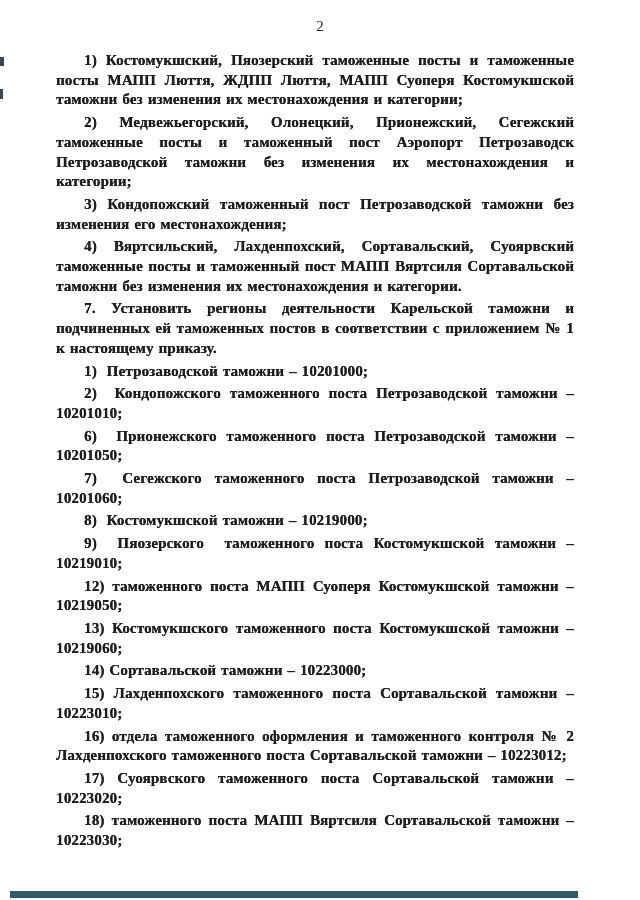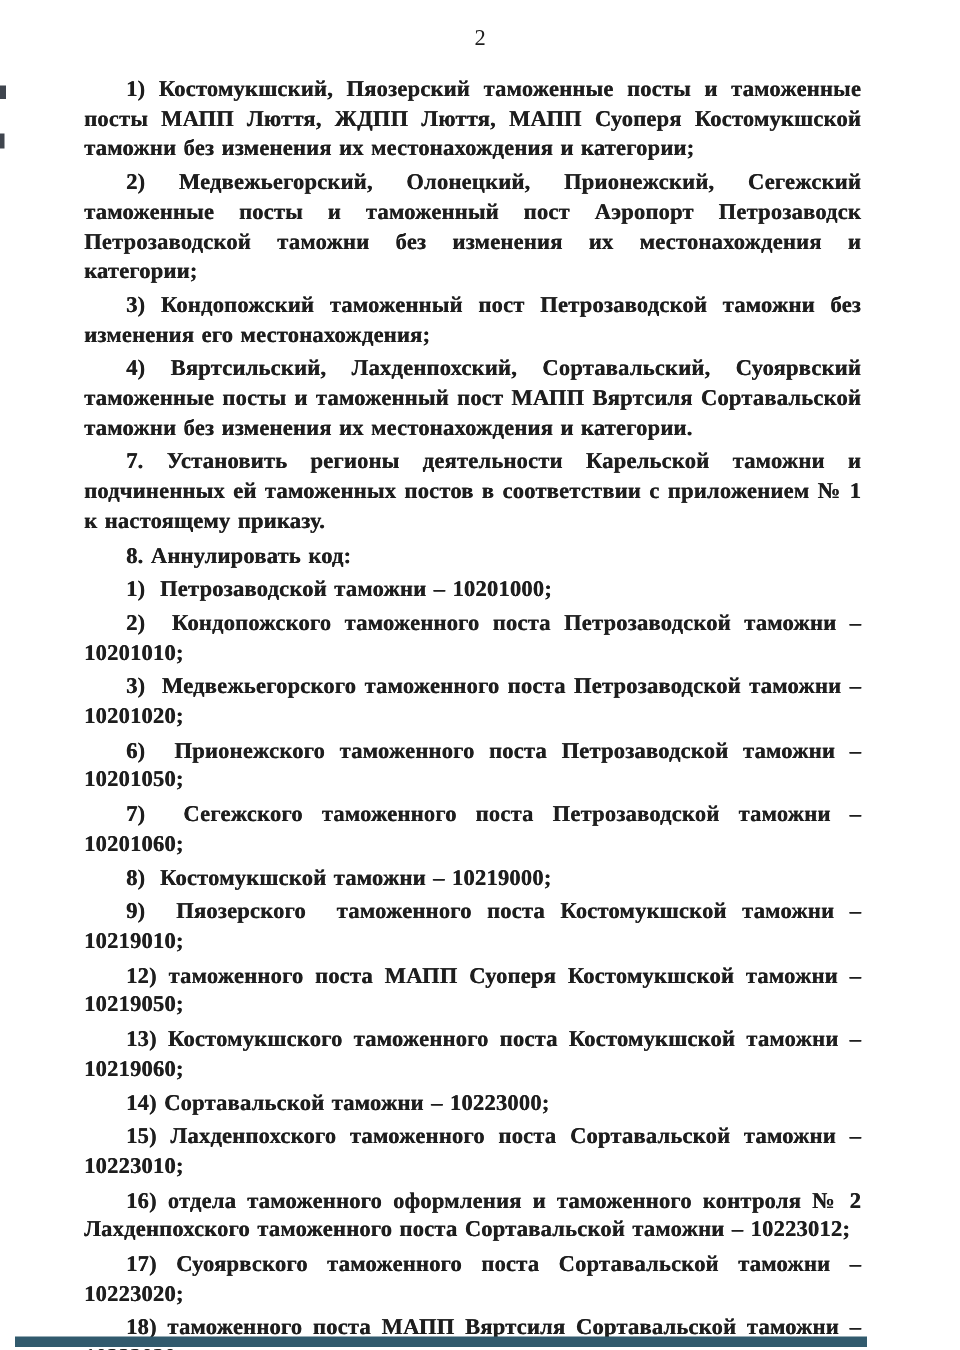--- a/index.html
+++ b/index.html
@@ -64,24 +64,22 @@
 
 <div class="page" style="background: rgb(255, 255, 255);">
   <div class="page-number" style="color: rgb(30, 30, 30);">2</div>
 
   <div class="doc-body" style="color: rgb(30, 30, 30);">
       <p class="para">1)&nbsp;Костомукшский, Пяозерский таможенные посты и таможенные посты МАПП Люття, ЖДПП Люття, МАПП Суоперя Костомукшской таможни без изменения их местонахождения и категории;</p>
       <p class="para">2)&nbsp;Медвежьегорский, Олонецкий, Прионежский, Сегежский таможенные посты и таможенный пост Аэропорт Петрозаводск Петрозаводской таможни без изменения их местонахождения и категории;</p>
       <p class="para">3)&nbsp;Кондопожский таможенный пост Петрозаводской таможни без изменения его местонахождения;</p>
       <p class="para">4)&nbsp;Вяртсильский, Лахденпохский, Сортавальский, Суоярвский таможенные посты и таможенный пост МАПП Вяртсиля Сортавальской таможни без изменения их местонахождения и категории.</p>
       <p class="para">7.&nbsp;Установить регионы деятельности Карельской таможни и подчиненных ей таможенных постов в соответствии с приложением № 1 к настоящему приказу.</p>
-      <p class="para">8.&nbsp;Аннулировать код:</p>
       <p class="para">1)&nbsp;&nbsp;Петрозаводской таможни – 10201000;</p>
       <p class="para">2)&nbsp;&nbsp;Кондопожского таможенного поста Петрозаводской таможни – 10201010;</p>
-      <p class="para">3)&nbsp;&nbsp;Медвежьегорского таможенного поста Петрозаводской таможни – 10201020;</p>
       <p class="para">6)&nbsp;&nbsp;Прионежского таможенного поста Петрозаводской таможни – 10201050;</p>
       <p class="para">7)&nbsp;&nbsp;Сегежского таможенного поста Петрозаводской таможни – 10201060;</p>
       <p class="para">8)&nbsp;&nbsp;Костомукшской таможни – 10219000;</p>
       <p class="para">9)&nbsp;&nbsp;Пяозерского&nbsp; таможенного поста Костомукшской таможни – 10219010;</p>
       <p class="para">12)&nbsp;таможенного поста МАПП Суоперя Костомукшской таможни – 10219050;</p>
       <p class="para">13)&nbsp;Костомукшского таможенного поста Костомукшской таможни – 10219060;</p>
       <p class="para">14)&nbsp;Сортавальской таможни – 10223000;</p>
       <p class="para">15)&nbsp;Лахденпохского таможенного поста Сортавальской таможни – 10223010;</p>
       <p class="para">16)&nbsp;отдела таможенного оформления и таможенного контроля № 2 Лахденпохского таможенного поста Сортавальской таможни – 10223012;</p>
       <p class="para">17)&nbsp;Суоярвского таможенного поста Сортавальской таможни – 10223020;</p>

